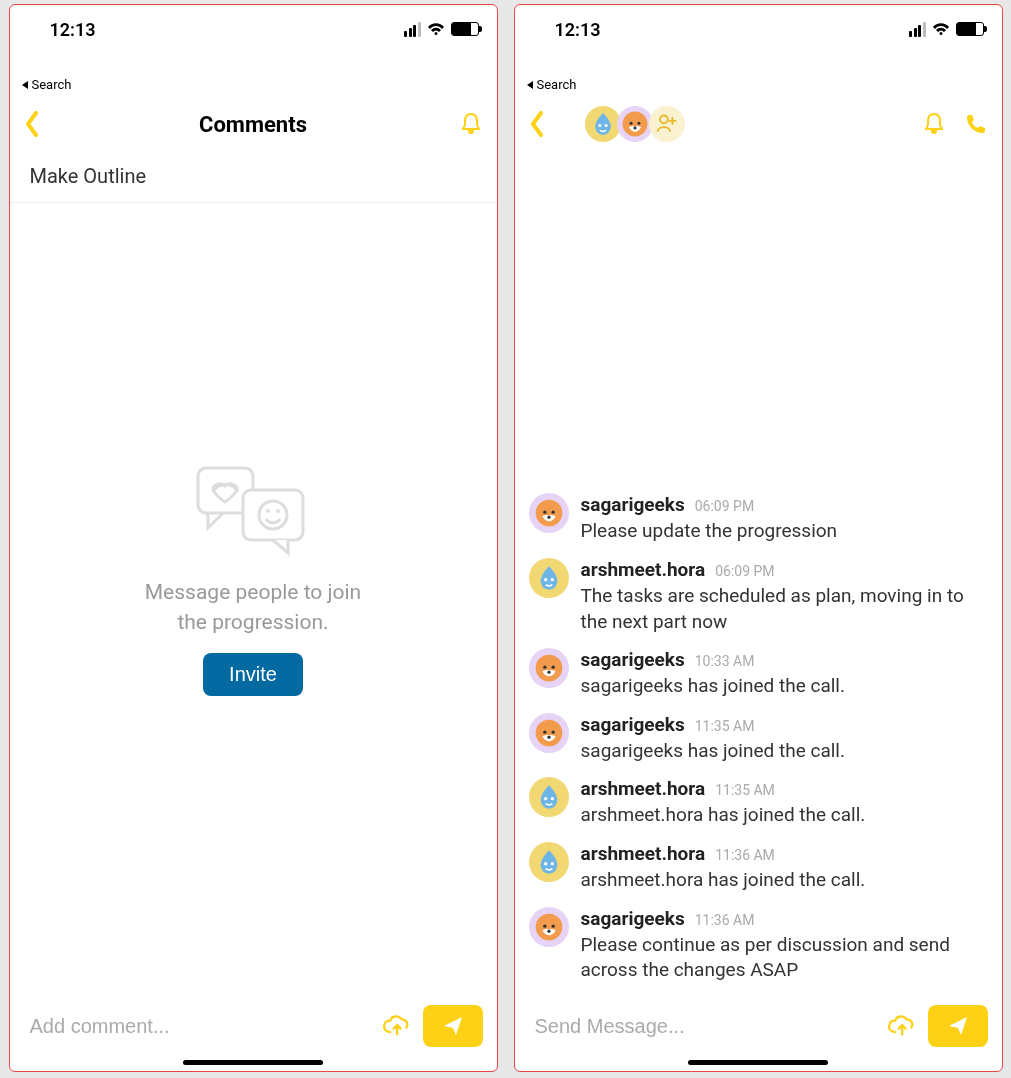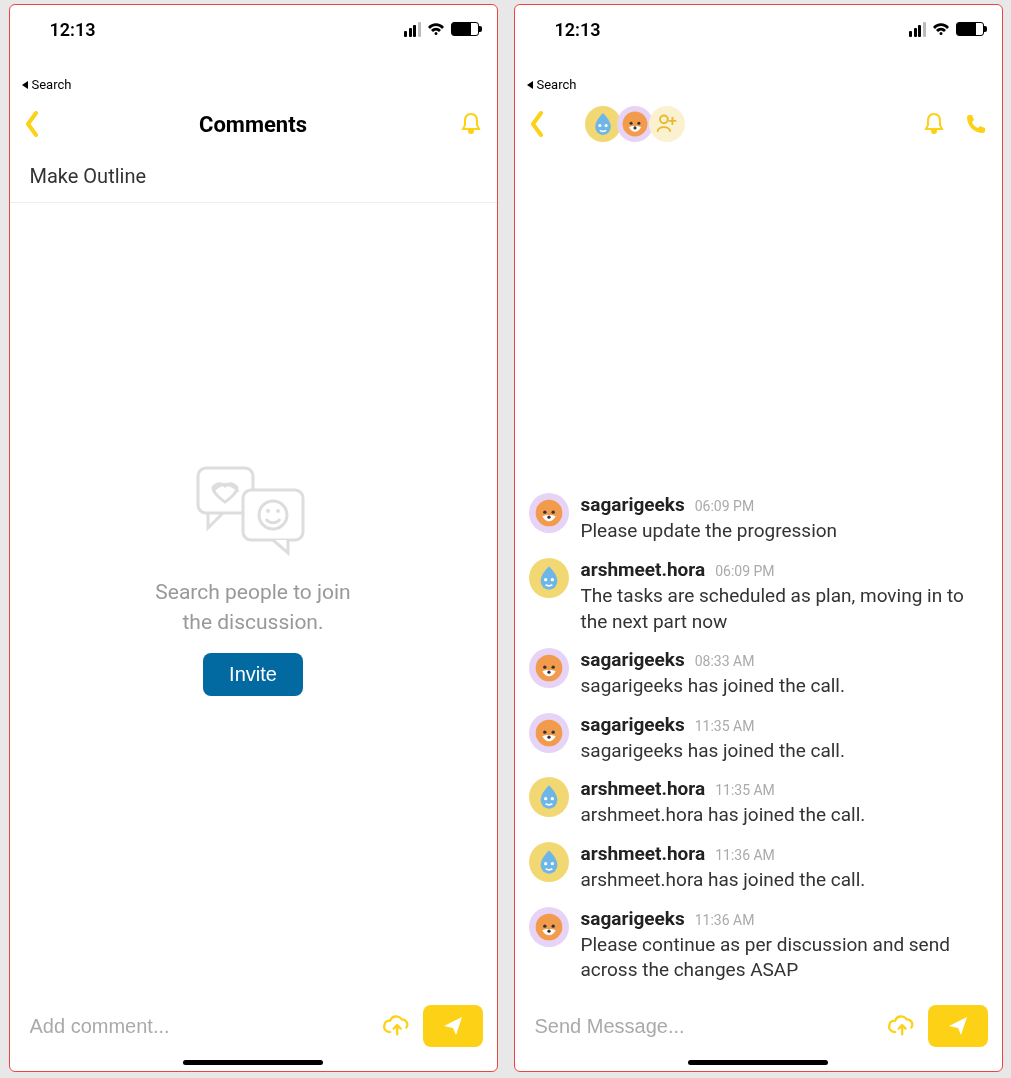--- a/index.html
+++ b/index.html
@@ -241,22 +241,22 @@
   <div class="subheader">Make Outline</div>
 
   <div class="body">
     <div class="empty-state">
       <div class="empty-icon">
         <svg viewBox="0 0 120 100">
             <use href="#empty-chat"></use>
           </svg>
       </div>
       <div class="empty-text">
-        <span>Search people to join</span><br>
-        <span>the discussion.</span>
+        <span>Message people to join</span><br>
+        <span>the progression.</span>
       </div>
       <button class="invite-btn">Invite</button>
     </div>
   </div>
 
   <div class="composer">
     <input class="composer-input" placeholder="Add comment..." style="">
     <div class="cloud-up"><svg viewBox="0 0 26 22">
           <use href="#cloud-up"></use>
         </svg></div>
@@ -358,21 +358,21 @@
         </div>
         <div class="msg">
           <div class="avatar fox-m">
             <svg width="30" height="30" viewBox="0 0 36 36">
               <use href="#fox-face"></use>
             </svg>
           </div>
           <div class="msg-body">
             <div class="msg-head">
               <span class="msg-user">sagarigeeks</span>
-              <span class="msg-time">08:33 AM</span>
+              <span class="msg-time">10:33 AM</span>
             </div>
             <div class="msg-text">sagarigeeks has joined the call.</div>
           </div>
         </div>
         <div class="msg">
           <div class="avatar fox-m">
             <svg width="30" height="30" viewBox="0 0 36 36">
               <use href="#fox-face"></use>
             </svg>
           </div>

